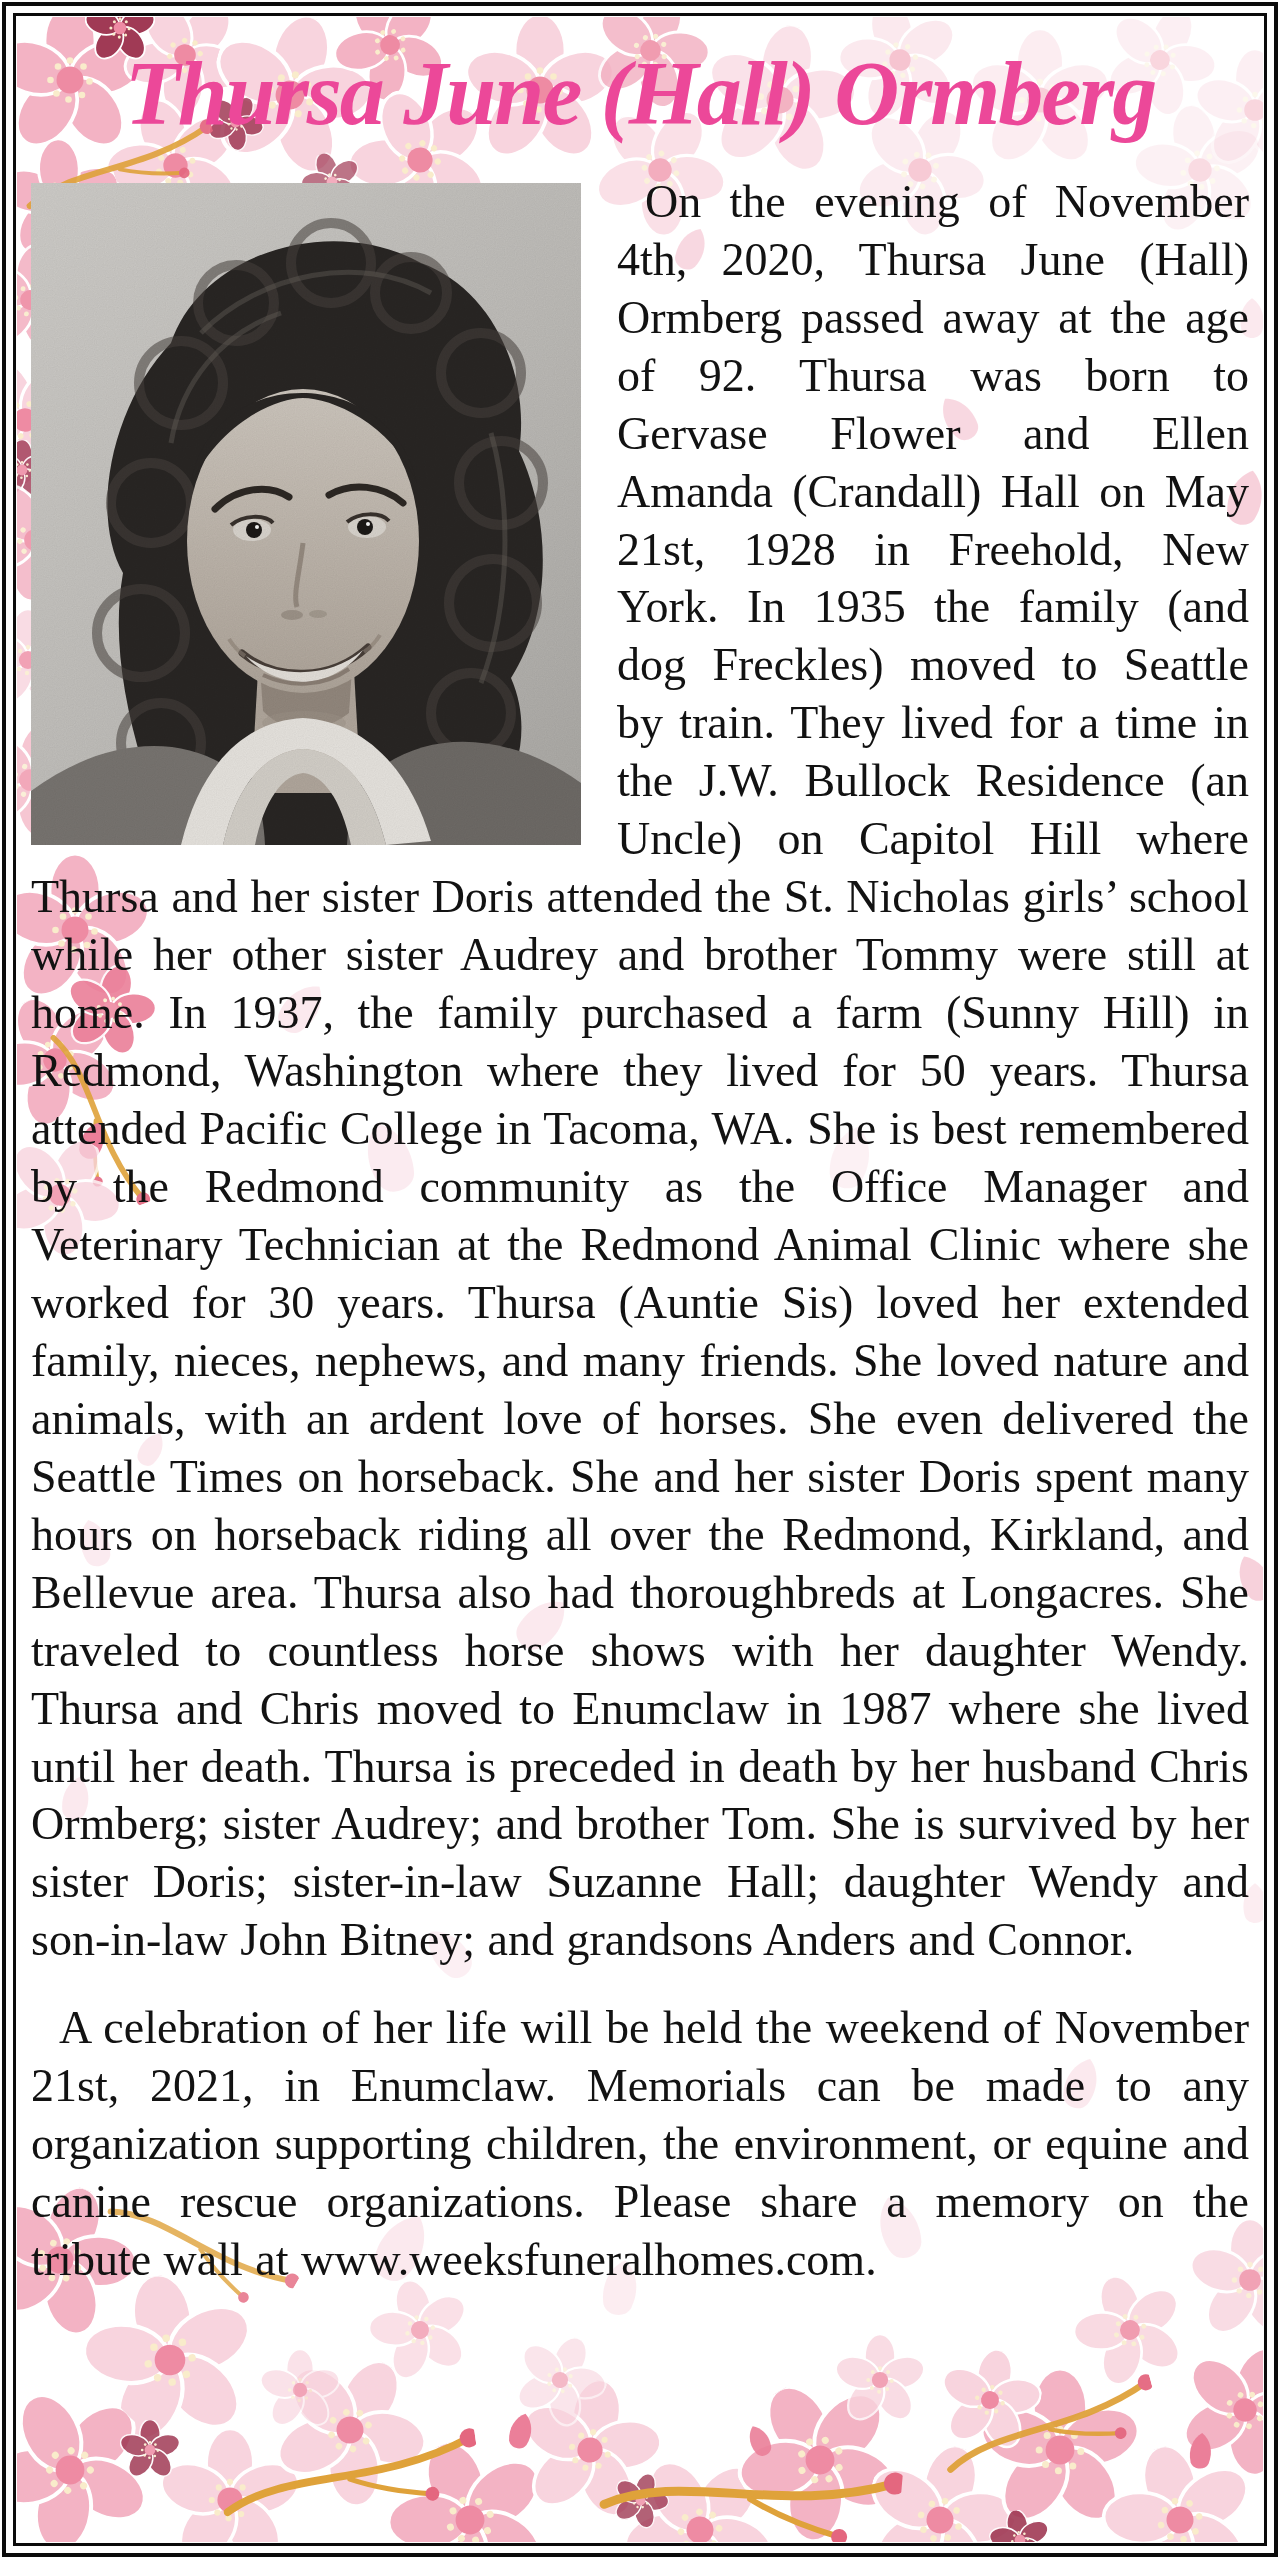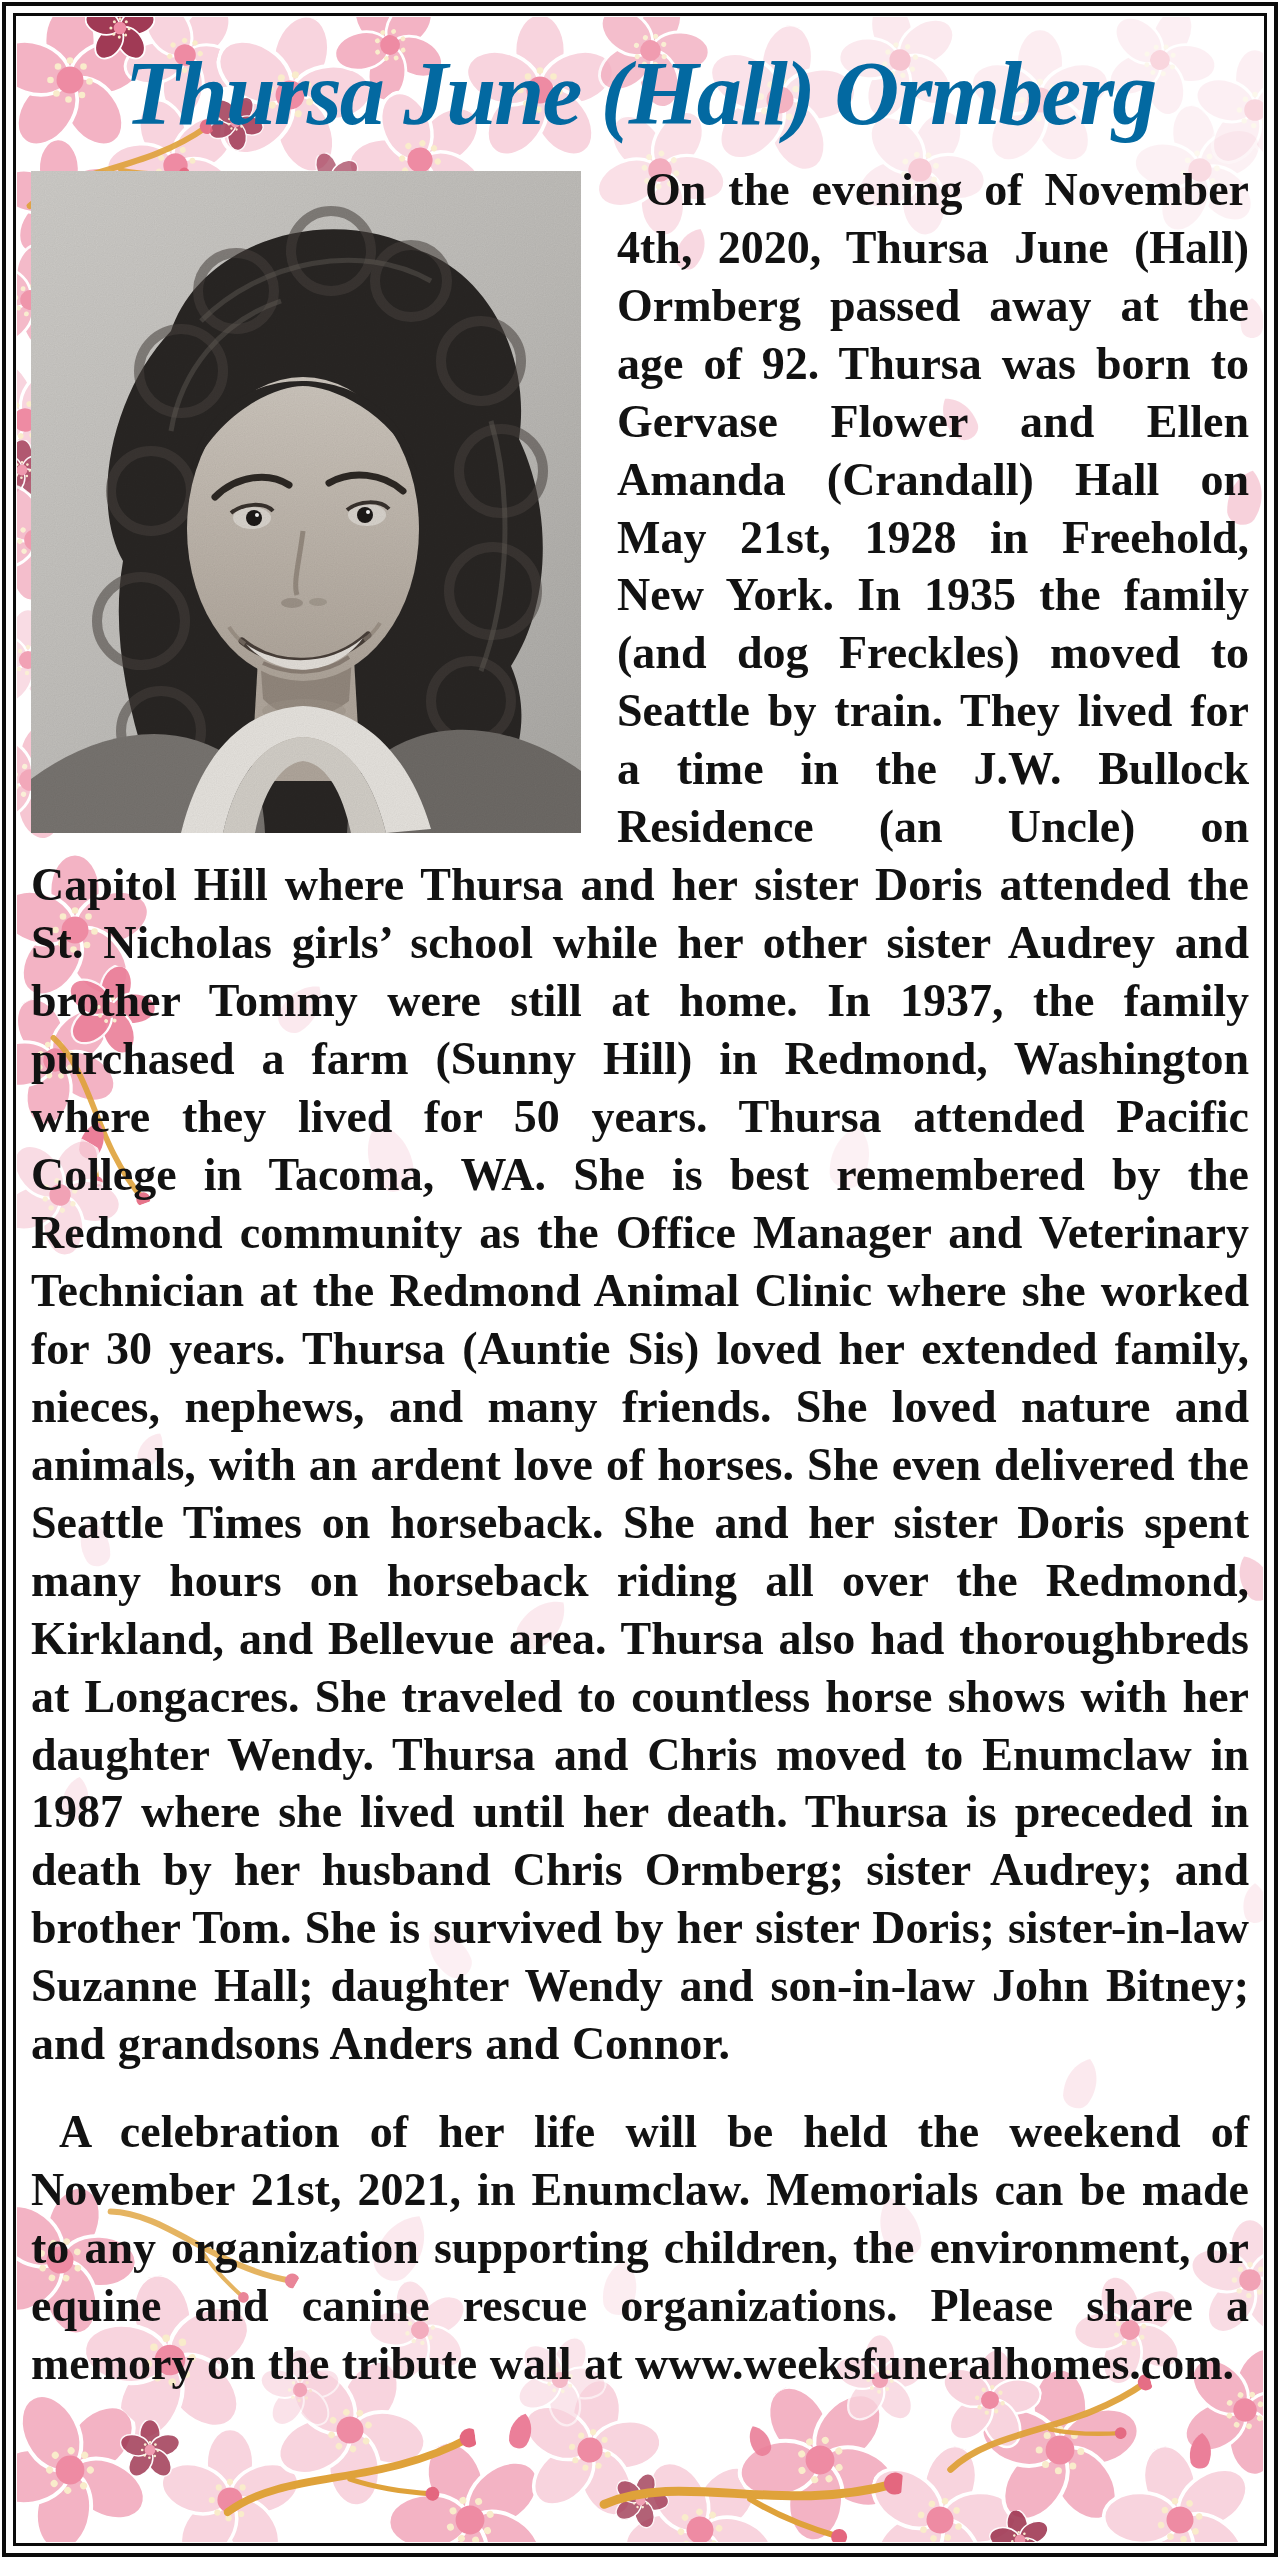--- a/index.html
+++ b/index.html
@@ -8,29 +8,29 @@
     background:#ffffff;
     font-family:"Liberation Serif","DejaVu Serif",serif;
   }
   .frame-outer{position:absolute;left:2px;top:2px;right:2px;bottom:2px;border:4px solid #0b0b0b;z-index:3;pointer-events:none;}
   .frame-inner{position:absolute;left:13px;top:13px;right:13px;bottom:13px;border:3px solid #0b0b0b;z-index:3;pointer-events:none;}
   .decor{position:absolute;left:17px;top:17px;right:17px;bottom:17px;overflow:hidden;z-index:0;}
   .decor-item{position:absolute;display:block;}
   .c-l{color:#f8d4de;} .c-m{color:#f3b3c4;} .c-d{color:#eb7f99;} .c-r{color:#a03a55;}
   .content{position:absolute;left:16px;top:16px;right:16px;bottom:16px;z-index:1;}
   .title{
-    margin:28px 0 16px 0;text-align:center;
+    margin:28px 0 28px 0;text-align:center;
     font-family:"Liberation Serif","DejaVu Serif",serif;
     font-style:italic;font-weight:700;font-size:90px;line-height:1.12;
-    letter-spacing:-2px;white-space:nowrap;color:#0369a1;
+    letter-spacing:-2px;white-space:nowrap;color:#ec4899;
   }
   .obituary{margin:0 15px;color:#121212;}
   .para{
     margin:0;font-size:46px;line-height:1.26;text-align:justify;
-    text-indent:28px;hyphens:auto;-webkit-hyphens:auto;word-spacing:1px;font-weight:bold;
+    text-indent:28px;hyphens:auto;-webkit-hyphens:auto;word-spacing:1px;
   }
   .para + .para{margin-top:30px;}
   .photo{
     float:left;width:550px;height:662px;margin:10px 36px 22px 0;padding:0;
     background:#c6c4c1;
   }
   .photo svg{display:block;width:100%;height:100%;}
   .hidden-defs{position:absolute;width:0;height:0;overflow:hidden;}
 </style>
 </head>

